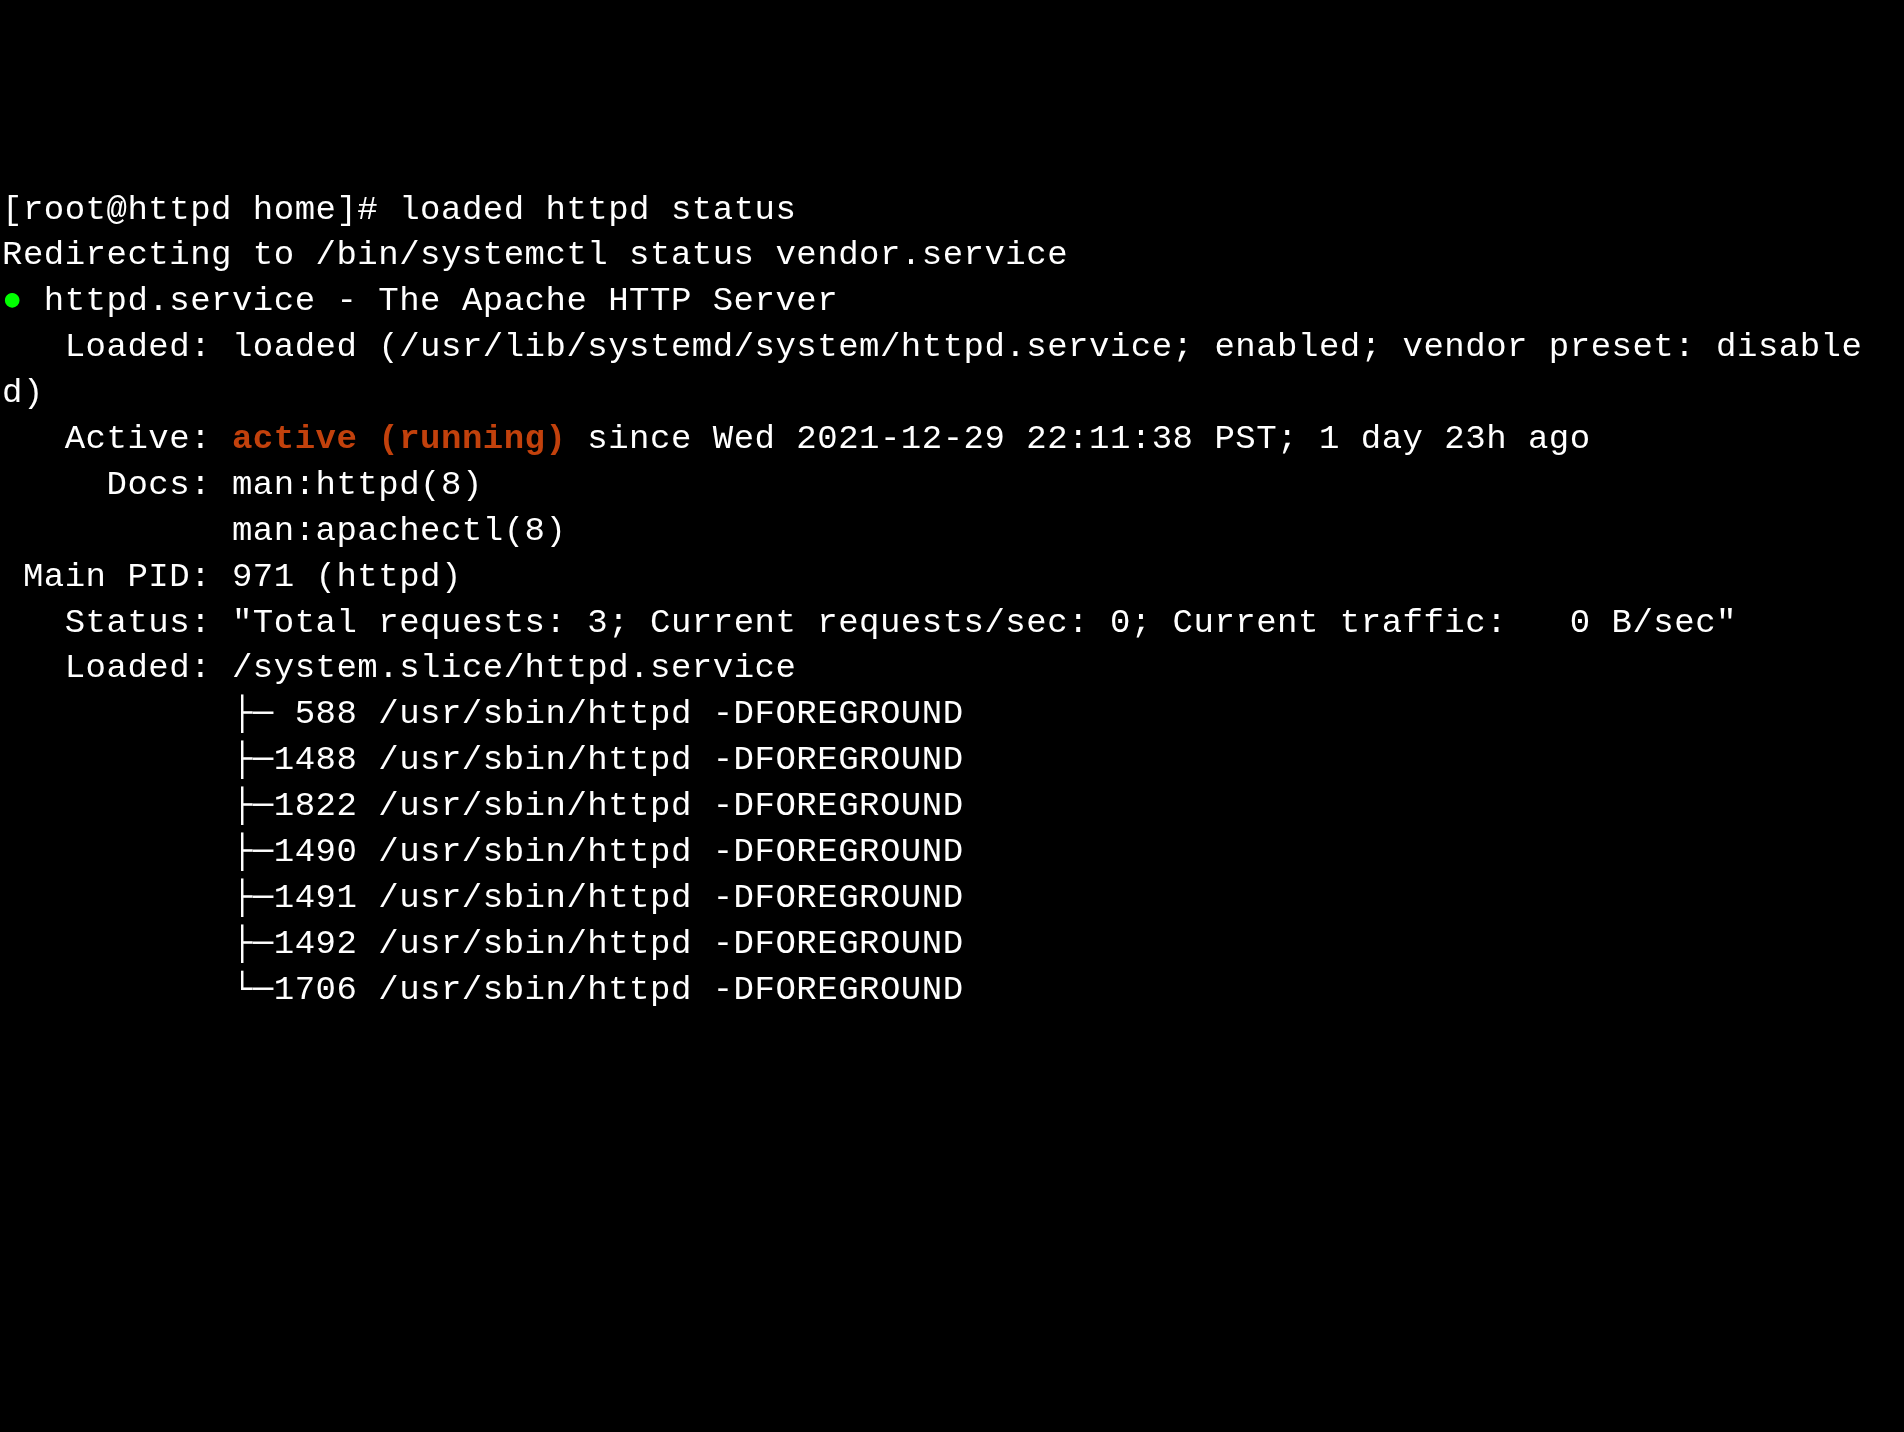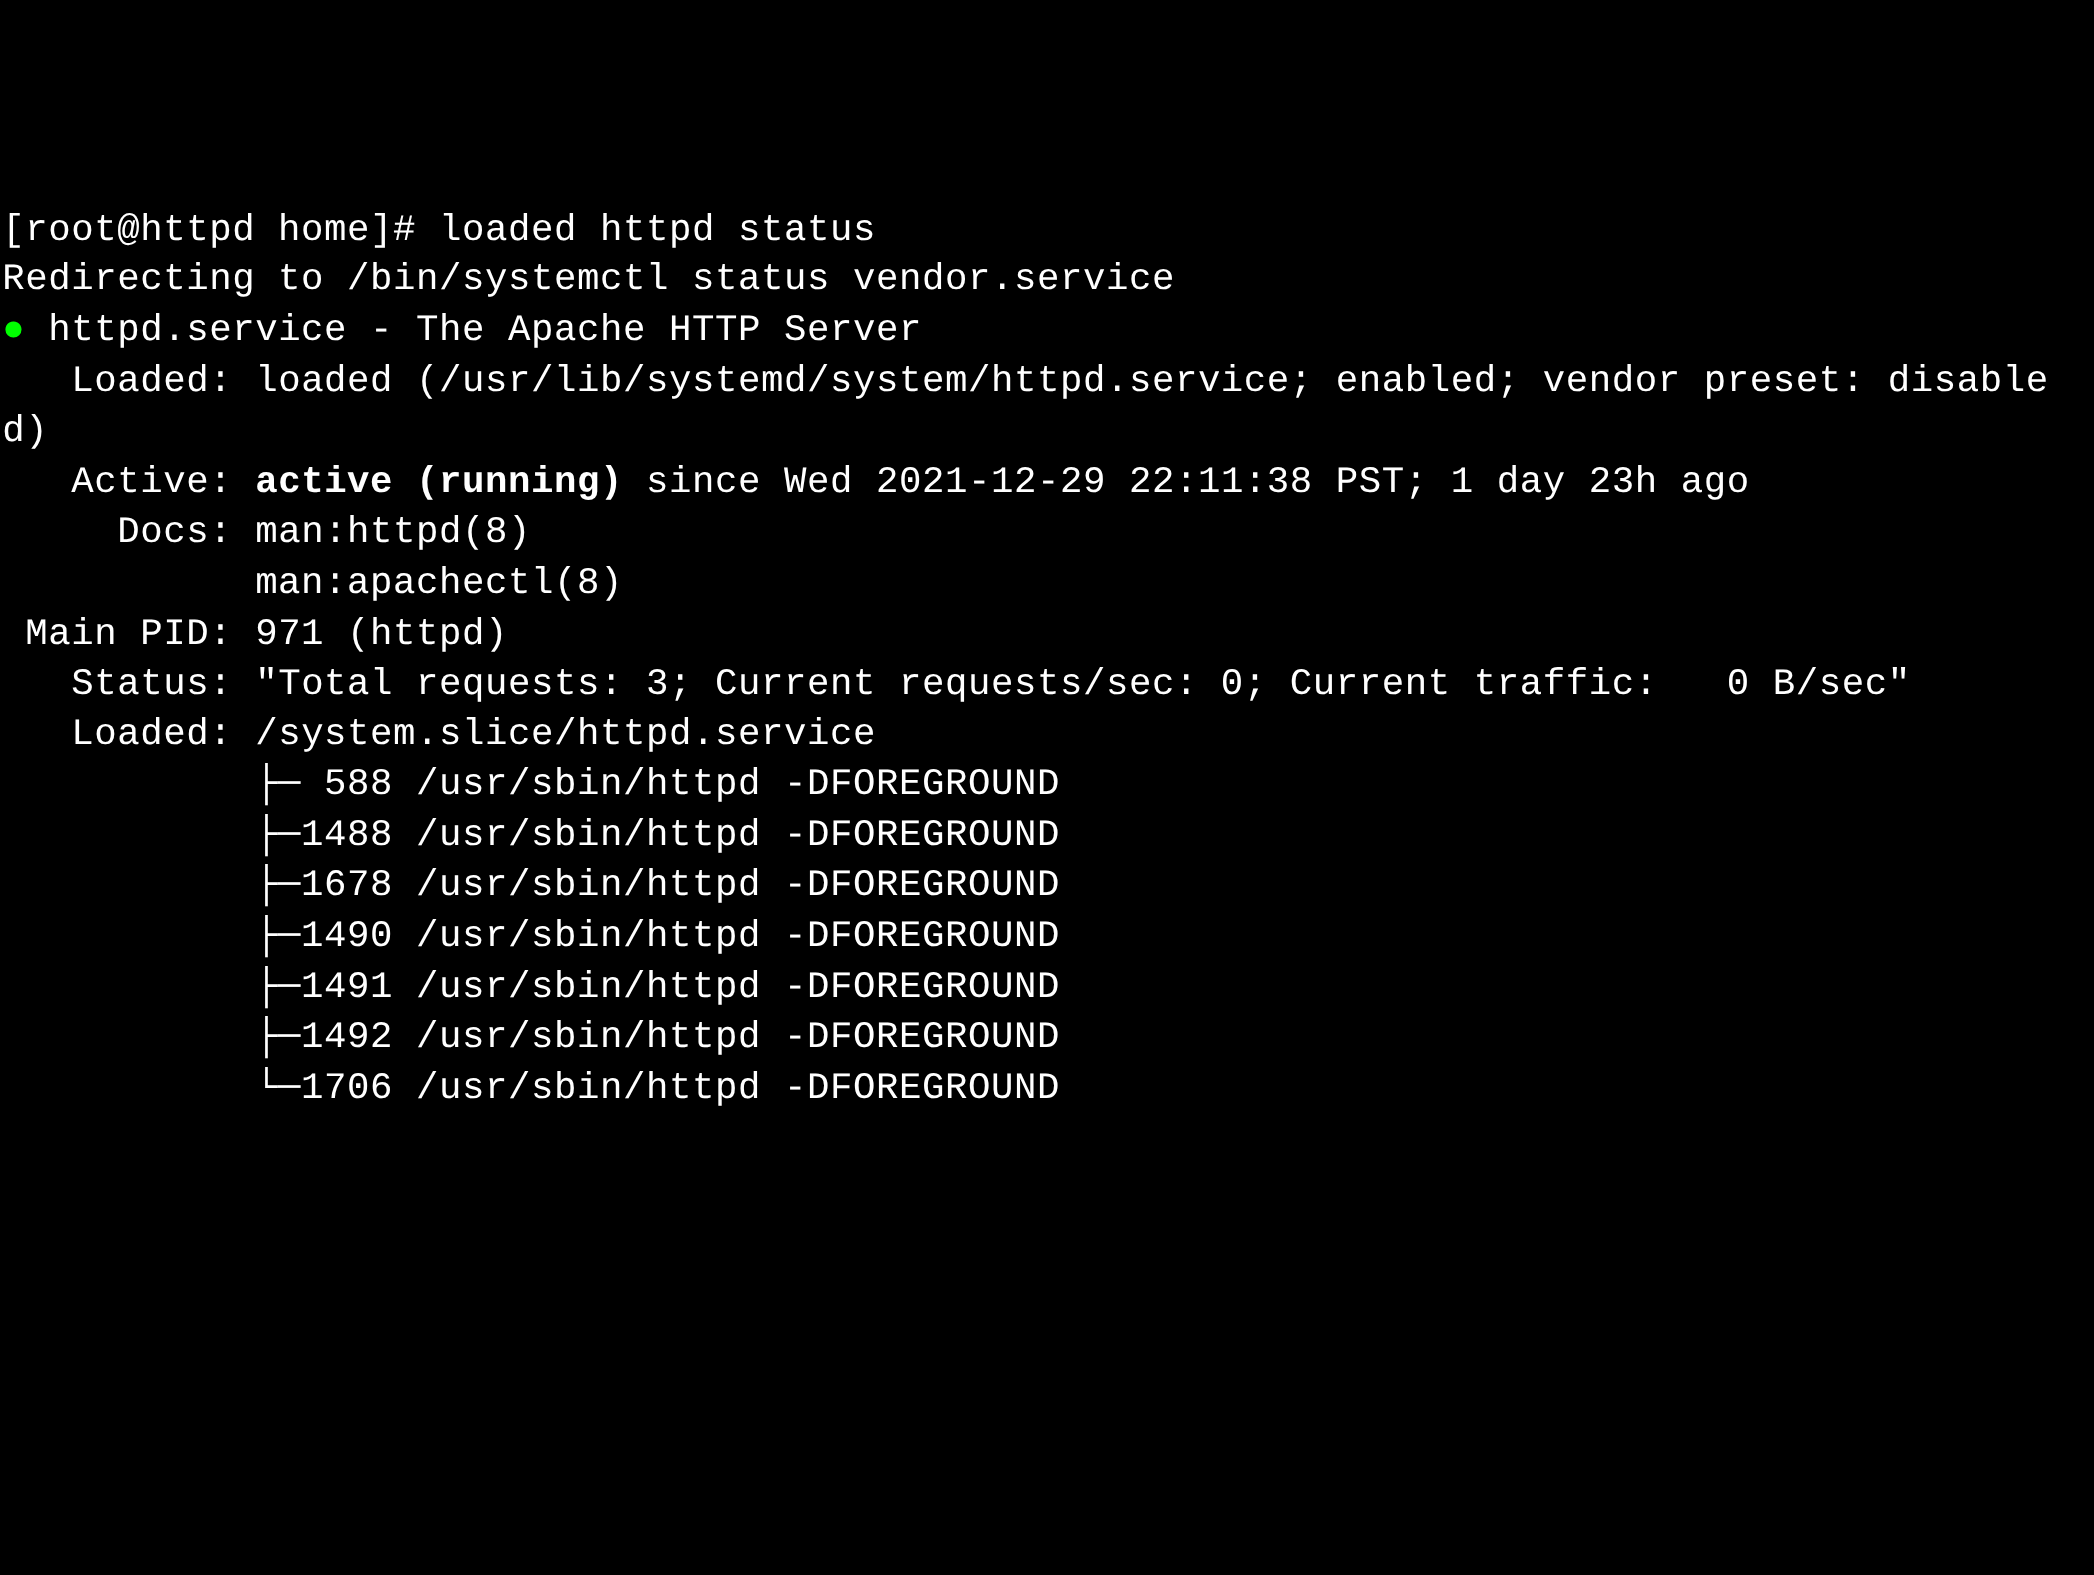--- a/index.html
+++ b/index.html
@@ -18,21 +18,21 @@
       height: 1432px;
       white-space: pre-wrap;
       word-break: break-all;
       letter-spacing: 0.5px;
     }
     .dot {
       color: #00ff00;
       display: inline-block;
     }
     .green-bold {
-      color: #ffffff;
+      color: #c2410c;
       font-weight: bold;
     }
     .terminal {
       display: block;
     }
   </style>
 </head>
 <body>
 
 
@@ -42,20 +42,20 @@
 <span class="dot">●</span><span> httpd.service - The Apache HTTP Server</span>
 <span>   Loaded: loaded (/usr/lib/systemd/system/httpd.service; enabled; vendor preset: disabled)</span>
 <span>   Active: </span><span class="green-bold">active (running)</span><span> since Wed 2021-12-29 22:11:38 PST; 1 day 23h ago</span>
 <span>     Docs: man:httpd(8)</span>
 <span>           man:apachectl(8)</span>
 <span> Main PID: 971 (httpd)</span>
 <span>   Status: "Total requests: 3; Current requests/sec: 0; Current traffic:   0 B/sec"</span>
 <span>   Loaded: /system.slice/httpd.service</span>
 <span>           ├─ 588 /usr/sbin/httpd -DFOREGROUND</span>
 <span>           ├─1488 /usr/sbin/httpd -DFOREGROUND</span>
-<span>           ├─1678 /usr/sbin/httpd -DFOREGROUND</span>
+<span>           ├─1822 /usr/sbin/httpd -DFOREGROUND</span>
 <span>           ├─1490 /usr/sbin/httpd -DFOREGROUND</span>
 <span>           ├─1491 /usr/sbin/httpd -DFOREGROUND</span>
 <span>           ├─1492 /usr/sbin/httpd -DFOREGROUND</span>
 <span>           └─1706 /usr/sbin/httpd -DFOREGROUND</span></div>
 
 
 
 
 </body></html>

